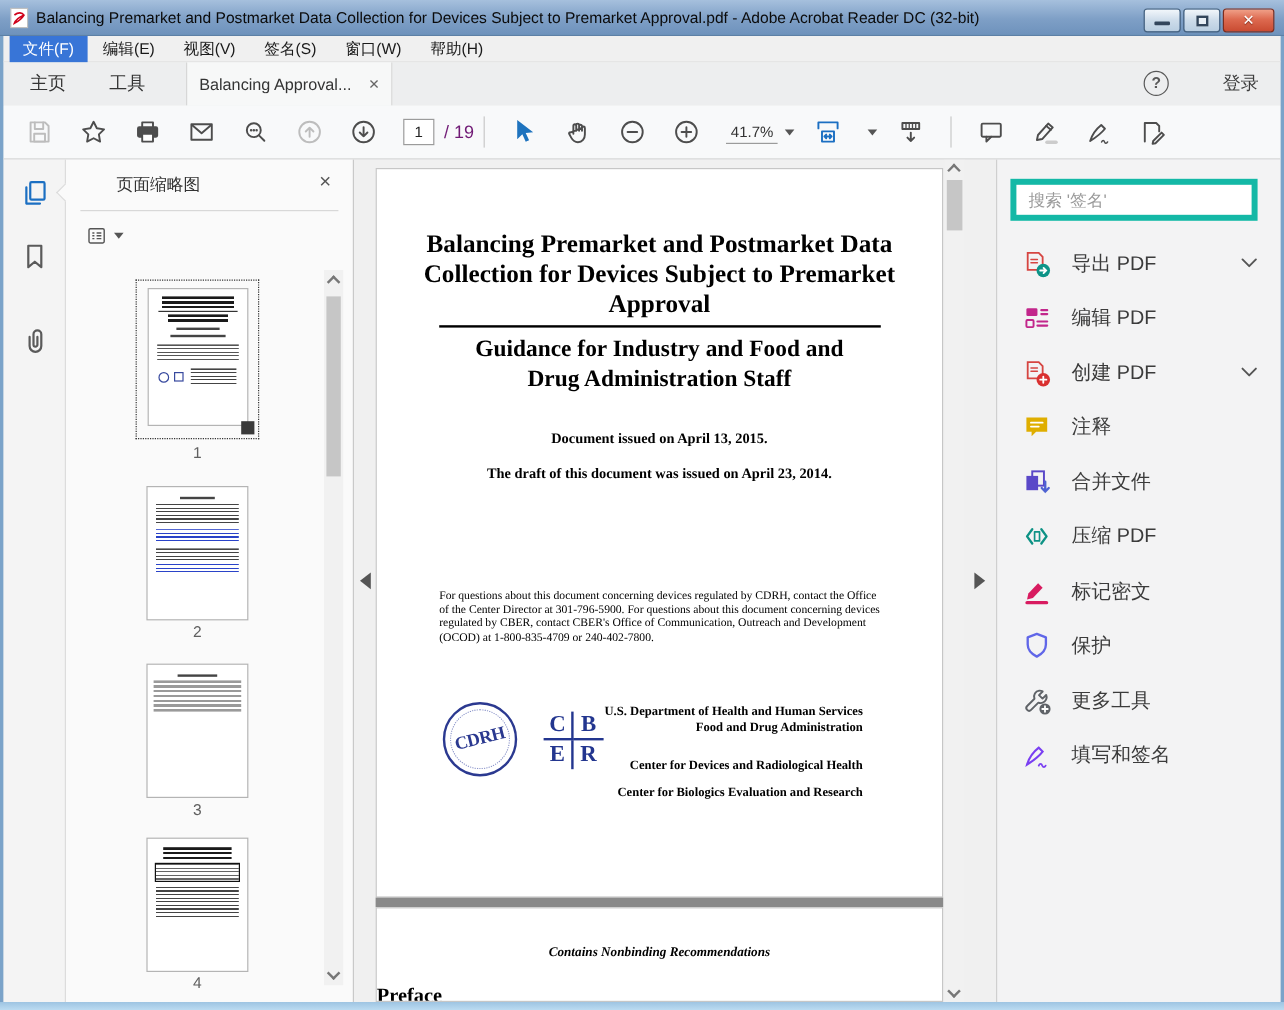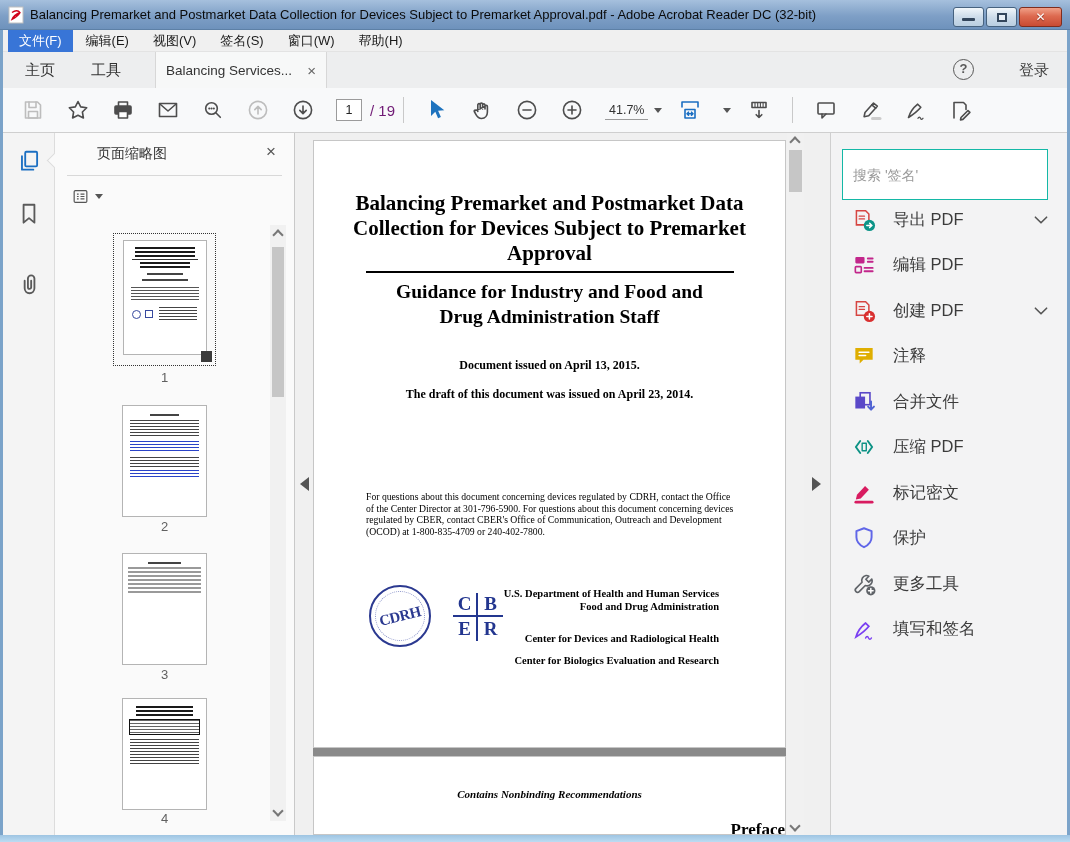--- a/index.html
+++ b/index.html
@@ -126,32 +126,32 @@
   .logo-cdrh .ring { position:absolute; inset:4px; border:1px dotted #8a93c9; border-radius:50%; }
   .logo-cdrh .cdrh-text { font-size:15px; font-weight:bold; color:#2b3990; transform:rotate(-14deg); letter-spacing:-0.5px; }
   .logo-cber { position:absolute; left:139px; top:452px; width:50px; height:48px; display:grid; grid-template-columns:1fr 1fr; grid-template-rows:1fr 1fr; }
   .logo-cber span { font-size:19px; font-weight:bold; color:#23368f; display:flex; align-items:center; justify-content:center; font-family:"Liberation Serif",serif; }
   .cber-c { border-right:2px solid #23368f; border-bottom:2px solid #23368f; }
   .cber-b { border-bottom:2px solid #23368f; }
   .cber-e { border-right:2px solid #23368f; }
   .dept-block { position:absolute; right:66px; top:446px; width:270px; text-align:right; font-size:10.5px; font-weight:bold; line-height:13px; color:#000; }
   .dept-gap1 { height:19px; } .dept-gap2 { height:9px; }
   .nonbinding { position:absolute; left:0; top:31px; width:100%; text-align:center; font-size:11px; font-weight:bold; font-style:italic; }
-  .preface { position:absolute; left:0; top:63px; width:100%; text-align:right; font-size:17px; font-weight:bold; }
+  .preface { position:absolute; left:0; top:63px; width:100%; text-align:left; font-size:17px; font-weight:bold; }
 
   .doc-scroll { position:absolute; left:492px; top:0; width:17px; bottom:0; background:#f1f1f1; }
   .doc-scroll-thumb { position:absolute; left:2px; top:17px; width:13px; height:42px; background:#c6c6c6; }
   .doc-scroll .chev { position:absolute; left:4px; }
   .nav-arrow { position:absolute; width:0; height:0; border-top:7px solid transparent; border-bottom:7px solid transparent; cursor:default; }
   .nav-left { left:5px; top:344px; border-right:9px solid #555; }
   .nav-right { left:517px; top:344px; border-left:9px solid #555; }
 
   
   .right-panel { position:absolute; left:827px; top:0; right:0; bottom:0; background:#f3f3f4; border-left:1px solid #cfcfcf; }
-  .search-box { position:absolute; left:11px; top:16px; right:19px; height:51px; background:#fff; border:1px solid #14b8a6;
+  .search-box { position:absolute; left:11px; top:16px; right:19px; height:35px; background:#fff; border:5px solid #14b8a6;
     font-size:14px; color:#333; padding:0 10px; }
   .search-box::placeholder { color:#9a9a9a; }
   .tools-list { position:absolute; left:0; top:64px; right:0; }
   .tool-row { height:45.5px; display:flex; align-items:center; padding:0 18px 0 20px; cursor:default;justify-content:space-between; }
   .ticon { width:26px; height:26px; margin-right:16px; flex:0 0 auto; }
   .ticon svg { width:100%; height:100%; }
   .tlabel { font-size:16.5px; color:#3b3b3b; flex:1; white-space:nowrap; }
   .tchev svg { width:16px; height:10px; stroke:#555; stroke-width:2; fill:none; stroke-linecap:round; stroke-linejoin:round; }
 </style>
 </head>
@@ -186,21 +186,21 @@
       <span class="menu-item">视图(V)</span>
       <span class="menu-item">签名(S)</span>
       <span class="menu-item">窗口(W)</span>
       <span class="menu-item">帮助(H)</span>
     </div>
 
     <div class="tabbar">
       <span class="tab-label tab-home">主页</span>
       <span class="tab-label tab-tools">工具</span>
       <div class="doc-tab">
-        <span class="doc-tab-text">Balancing Services...</span>
+        <span class="doc-tab-text">Balancing Approval...</span>
         <span class="doc-tab-close">×</span>
       </div>
       <div class="help-btn">?</div>
       <span class="signin-btn">登录</span>
     </div>
 
     <div class="toolbar">
       <span class="tbi disabled"><svg viewBox="0 0 24 24">
             <path d="M4.5 4h12l3 3v13h-15z"></path>
             <path d="M8 4v5.5h7V4"></path>

